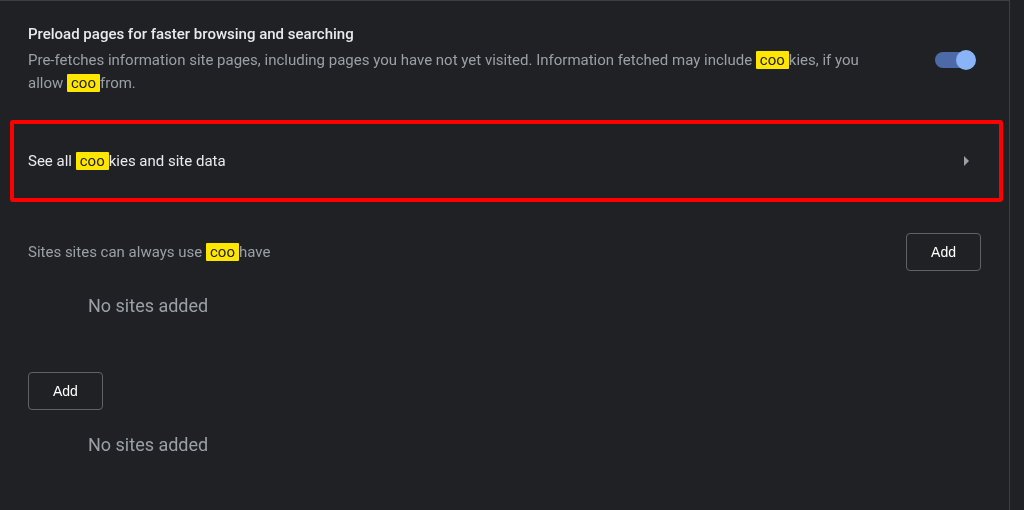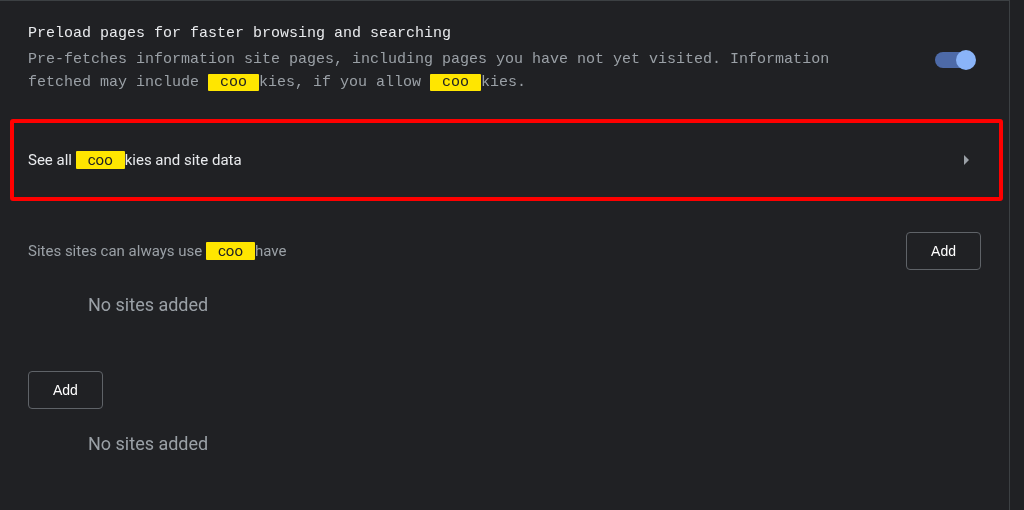--- a/index.html
+++ b/index.html
@@ -22,38 +22,37 @@
     border-top: 1px solid #3c4043;
     margin: 0 -24px 0 -28px;
     margin-bottom: 24px;
   }
   .preload-block {
     display: flex;
     align-items: center;
     justify-content: space-between;
     gap: 40px;
     margin-bottom: 24px;
-    font-family: Liberation Mono, monospace;
   }
   .preload-text { flex: 1; max-width: 860px; }
   .preload-title {
     color: #e8eaed;
     font-size: 15px;
     font-weight: 500;
     margin-bottom: 6px;
   }
   .preload-desc {
     color: #9aa0a6;
     font-size: 15px;
     line-height: 1.55;
   }
   .highlight {
     background: #ffe600;
     color: #202124;
-    padding: 0 12px;
+    padding: 0 4px;
     border-radius: 1px;
   }
   .toggle {
     width: 38px;
     height: 16px;
     background: #4d6aa8;
     border-radius: 8px;
     position: relative;
     flex-shrink: 0;
     margin-right: 12px;
@@ -116,21 +115,21 @@
 </head>
 <body>
 
 <div class="page">
   <div class="top-border"></div>
 
   <div class="preload-block">
     <div class="preload-text">
       <div class="preload-title">Preload pages for faster browsing and searching</div>
       <div class="preload-desc">
-        <span>Pre-fetches information site pages, including pages you have not yet visited. Information fetched may include </span><span class="highlight">coo</span><span>kies, if you allow </span><span class="highlight">coo</span><span>kies.</span>
+        <span>Pre-fetches information site pages, including pages you have not yet visited. Information fetched may include </span><span class="highlight">coo</span><span>kies, if you allow </span><span class="highlight">coo</span><span>from.</span>
       </div>
     </div>
     <div class="toggle">
       <div class="toggle-knob"></div>
     </div>
   </div>
 
   <div class="see-all-row">
     <div class="see-all-label">
       <span>See all </span><span class="highlight">coo</span><span>kies and site data</span>

